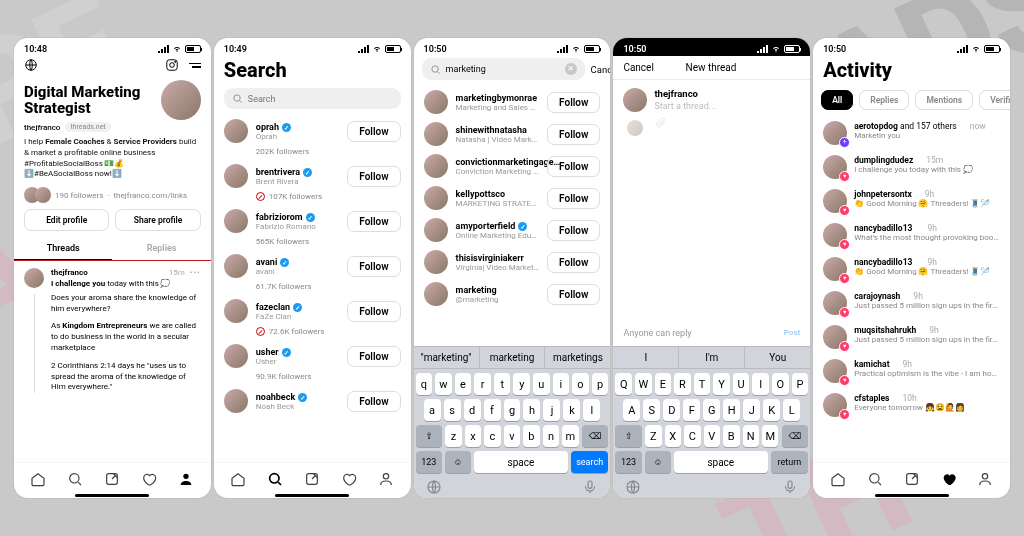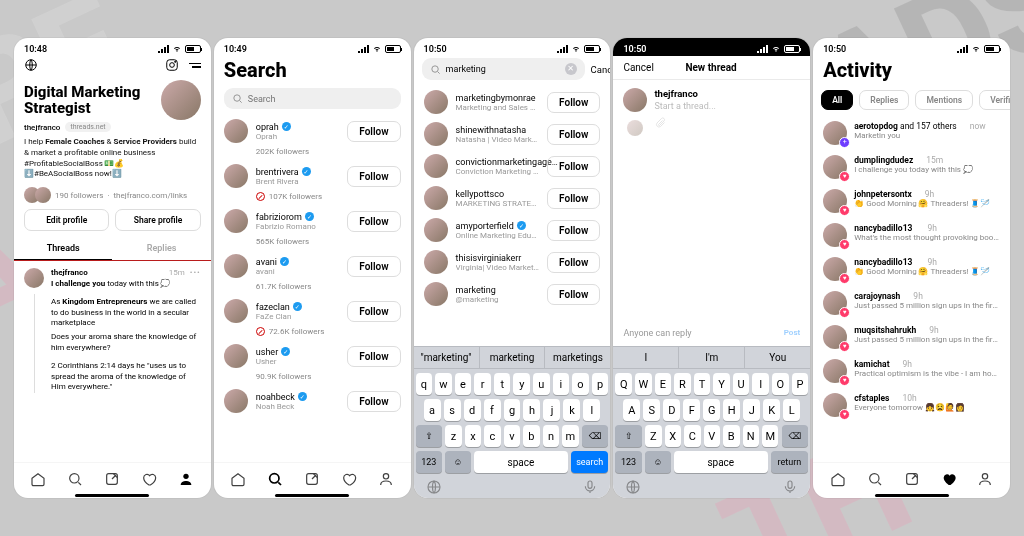--- a/index.html
+++ b/index.html
@@ -53,21 +53,21 @@
   .post .hdr{display:flex;justify-content:space-between;align-items:center}
   .post .hdr .u{font-weight:700}
   .post .hdr .meta{color:#aaa;font-size:8px;display:flex;gap:5px;align-items:center}
   .dots{letter-spacing:1px}
   
   .h1{font-size:20px;font-weight:800;padding:2px 10px 6px}
   .searchbar{margin:0 10px 6px;background:#efefef;border-radius:9px;display:flex;align-items:center;gap:5px;padding:5px 8px;color:#8e8e8e}
   .searchbar input{border:0;background:transparent;outline:0;font-size:9px;flex:1;color:#000}
   .listitem{display:flex;align-items:center;gap:8px;padding:4px 10px}
   .listitem .txt{flex:1;min-width:0}
-  .listitem .name{font-weight:400;font-size:9px;display:flex;align-items:flex-start;gap:3px}
+  .listitem .name{font-weight:700;font-size:9px;display:flex;align-items:flex-end;gap:3px}
   .listitem .sub{color:#999;font-size:8px;white-space:nowrap;overflow:hidden;text-overflow:ellipsis}
   .follow{border:1px solid #ddd;border-radius:7px;font-size:10px;font-weight:600;padding:4px 11px}
   .followers{padding:0 10px 4px 42px;font-size:8px;color:#888;display:flex;align-items:center;gap:4px}
   .ver{width:9px;height:9px;background:#1d9bf0;border-radius:50%;position:relative;flex:none}
   .ver::after{content:"✓";position:absolute;inset:0;color:#fff;font-size:6px;text-align:center;line-height:9px}
   .prohib{width:9px;height:9px;border:1px solid #c00;border-radius:50%;position:relative;flex:none}
   .prohib::after{content:"";position:absolute;left:1px;right:1px;top:50%;height:1px;background:#c00;transform:translateY(-50%) rotate(-45deg)}
   
   .topsearch{display:flex;align-items:center;gap:6px;padding:2px 8px 6px}
   .topsearch .searchbar{flex:1;margin:0}
@@ -81,21 +81,21 @@
   .krow{display:flex;gap:3px;justify-content:center}
   .key{background:#fff;border-radius:4px;box-shadow:0 1px 0 rgba(0,0,0,.25);height:22px;min-width:15px;flex:1;font-size:11px;display:flex;align-items:center;justify-content:center}
   .key.fn{background:#adb3bd;font-size:9px;flex:1.4}
   .key.space{flex:5;font-size:10px}
   .key.ret{background:#adb3bd;flex:2;font-size:9px}
   .key.ret.blue{background:#007aff;color:#fff}
   .kbbar{display:flex;justify-content:space-between;padding:4px 12px 3px;align-items:center}
   .kbbar .ico{width:16px;height:16px;opacity:.6}
   
   .compose-top{display:flex;align-items:center;justify-content:space-between;padding:6px 10px;font-size:10px}
-  .compose-top .ttl{font-weight:700}
+  .compose-top .ttl{font-weight:400}
   .divider{height:1px;background:#eaeaea}
   .compose{display:flex;gap:7px;padding:8px 10px}
   .compose .col{display:flex;flex-direction:column;align-items:center;gap:4px}
   .compose .col .thread{width:1px;flex:1;background:#ddd}
   .compose .txt .u{font-weight:700;font-size:9.5px}
   .compose .txt .ph{color:#bbb;font-size:9px;margin-top:2px}
   .clip{width:12px;height:12px;opacity:.35;margin-top:6px}
   .compose-ft{margin-top:auto;display:flex;justify-content:space-between;padding:7px 10px;color:#999;font-size:9px}
   .compose-ft .post{color:#9dcfff;font-weight:600;padding:0}
   
@@ -197,22 +197,22 @@
           </div>
         <div class="body">
           <div class="hdr">
               <span class="u">thejfranco</span>
               <span class="meta">
                 <span>15m</span>
                 <span class="dots">•••</span>
               </span>
             </div>
           <div><b>I challenge you</b><span> today with this 💭</span></div>
+          <div style="margin-top:3px">Does your aroma share the knowledge of him everywhere?</div>
           <div style="margin-top:7px"><span>As </span><b>Kingdom Entrepreneurs</b><span> we are called to do business in the world in a secular marketplace</span></div>
-          <div style="margin-top:3px">Does your aroma share the knowledge of him everywhere?</div>
           <div style="margin-top:7px">2 Corinthians 2:14 days he "uses us to spread the aroma of the knowledge of Him everywhere."</div>
         </div>
       </div>
     </div>
     <div class="bottombar">
       <svg class="ico" viewBox="0 0 24 24" fill="none" stroke="#000" stroke-width="1.8">
           <path d="M3 11l9-7 9 7v9a2 2 0 01-2 2H5a2 2 0 01-2-2z"></path>
         </svg>
       <svg class="ico" viewBox="0 0 24 24" fill="none" stroke="#000" stroke-width="1.8">
           <circle cx="11" cy="11" r="7"></circle>

